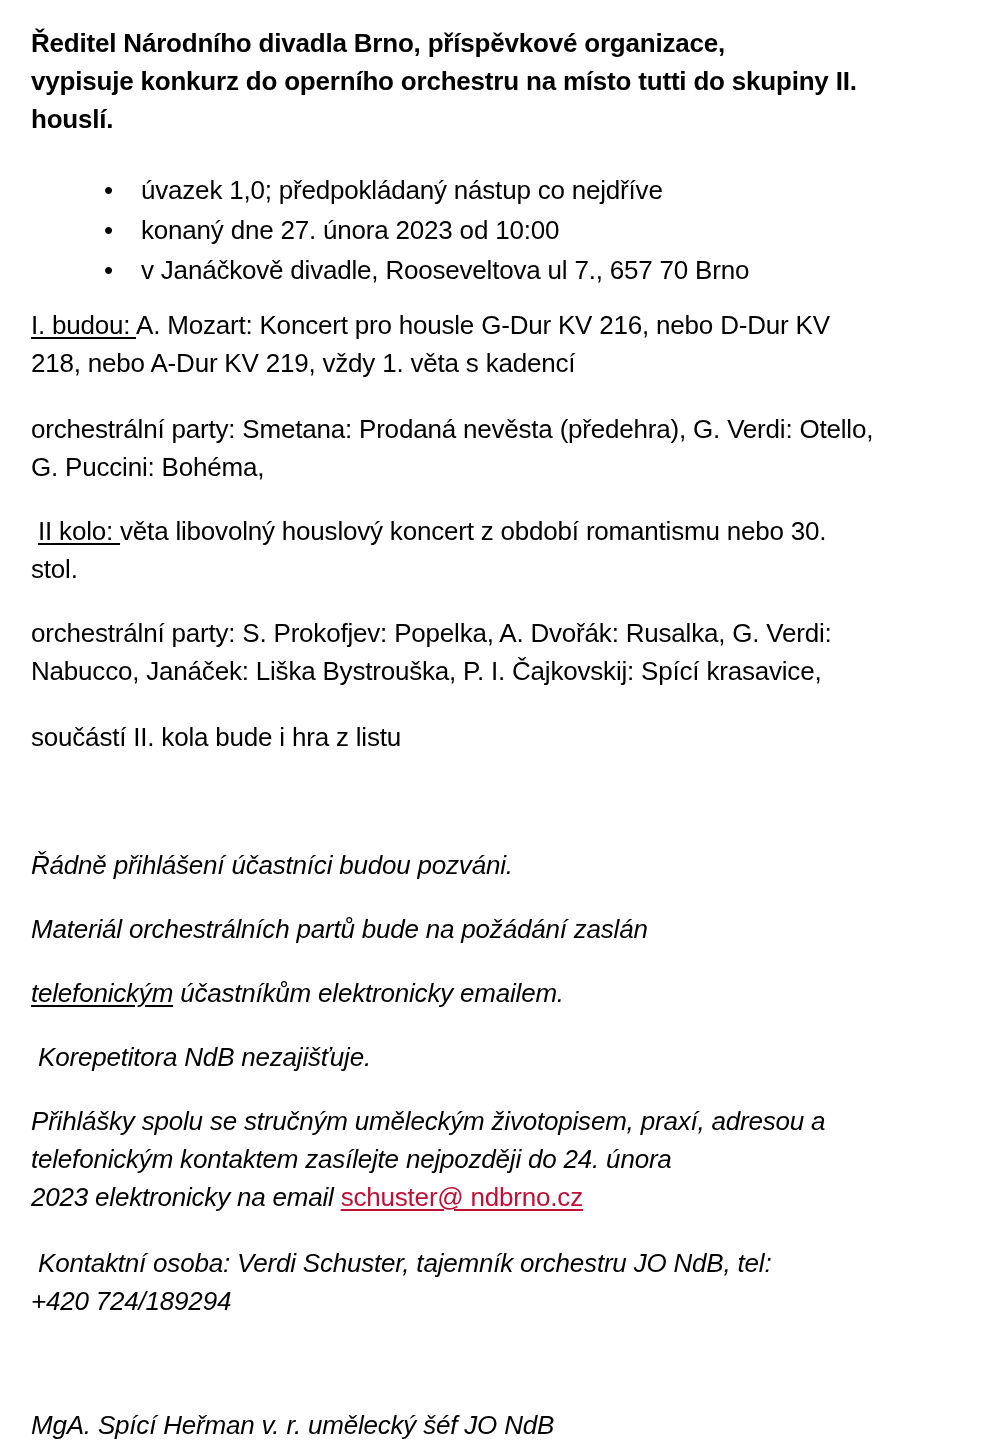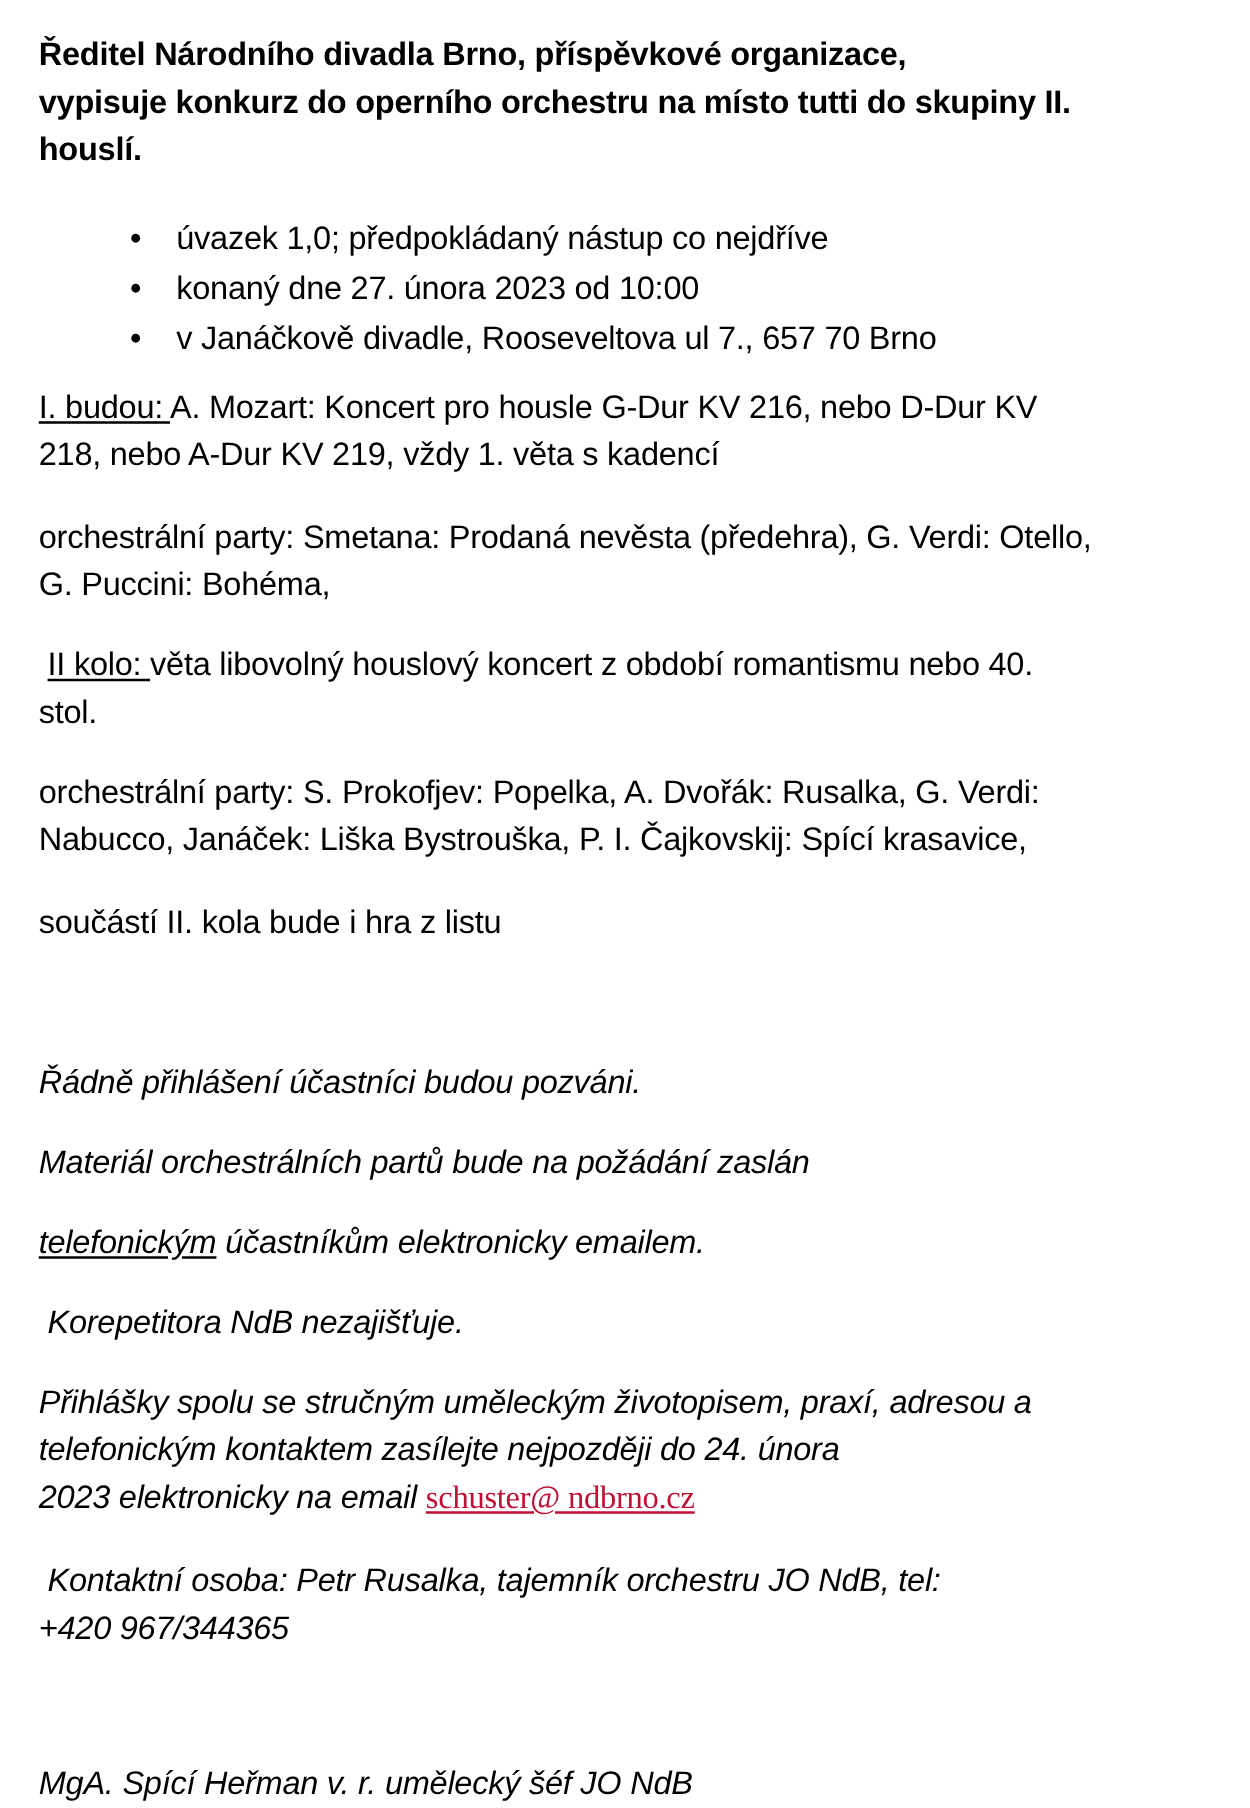--- a/index.html
+++ b/index.html
@@ -12,21 +12,21 @@
     padding:8px 10px 0 15px;
     overflow:hidden;
   }
   .para { margin:16px; }
   .line { display:block; white-space:pre; line-height:38px; }
   .bold { font-weight:700; }
   .italic { font-style:italic; }
   .u { text-decoration:underline; text-underline-offset:3px; }
   .link {
     text-decoration:underline; text-underline-offset:3px;
-    font-style:normal; cursor:pointer;font-family:Liberation Serif, serif;
+    font-style:normal; cursor:pointer;
   }
   .bullet-line { padding-left:73px; line-height:40px; }
   .bullet-dot { display:inline-block; width:37px; }
   .mb26 { margin-bottom:26px; }
   .mb28 { margin-bottom:28px; }
   .mb32 { margin-bottom:32px; }
   .mb86 { margin-bottom:86px; }
   .mb90 { margin-bottom:90px; }
 </style>
 </head>
@@ -48,21 +48,21 @@
   <span class="line"><span class="u">I. budou: </span><span>A. Mozart: Koncert pro housle G-Dur KV 216, nebo D-Dur KV</span></span>
   <span class="line">218, nebo A-Dur KV 219, vždy 1. věta s kadencí</span>
 </p>
 
 <p class="para mb26">
   <span class="line">orchestrální party: Smetana: Prodaná nevěsta (předehra), G. Verdi: Otello,</span>
   <span class="line">G. Puccini: Bohéma,</span>
 </p>
 
 <p class="para mb26">
-  <span class="line"><span> </span><span class="u">II kolo: </span><span>věta libovolný houslový koncert z období romantismu nebo 40.</span></span>
+  <span class="line"><span> </span><span class="u">II kolo: </span><span>věta libovolný houslový koncert z období romantismu nebo 30.</span></span>
   <span class="line">stol.</span>
 </p>
 
 <p class="para mb28">
   <span class="line">orchestrální party: S. Prokofjev: Popelka, A. Dvořák: Rusalka, G. Verdi:</span>
   <span class="line">Nabucco, Janáček: Liška Bystrouška, P. I. Čajkovskij: Spící krasavice,</span>
 </p>
 
 <p class="para mb90">
   <span class="line">součástí II. kola bude i hra z listu</span>
@@ -84,20 +84,20 @@
   <span class="line"> Korepetitora NdB nezajišťuje.</span>
 </p>
 
 <p class="para italic mb28">
   <span class="line">Přihlášky spolu se stručným uměleckým životopisem, praxí, adresou a</span>
   <span class="line">telefonickým kontaktem zasílejte nejpozději do 24. února</span>
   <span class="line"><span>2023 elektronicky na email </span><a class="link" style="color: rgb(192, 15, 53);">schuster@ ndbrno.cz</a></span>
 </p>
 
 <p class="para italic mb86">
-  <span class="line"> Kontaktní osoba: Petr Rusalka, tajemník orchestru JO NdB, tel:</span>
-  <span class="line">+420 967/344365</span>
+  <span class="line"> Kontaktní osoba: Verdi Schuster, tajemník orchestru JO NdB, tel:</span>
+  <span class="line">+420 724/189294</span>
 </p>
 
 <p class="para italic">
   <span class="line">MgA. Spící Heřman v. r. umělecký šéf JO NdB</span>
   <span class="line">MgA. Martin Glaser  v. r.  ředitel NdB</span>
 </p>
 
 </body></html>

